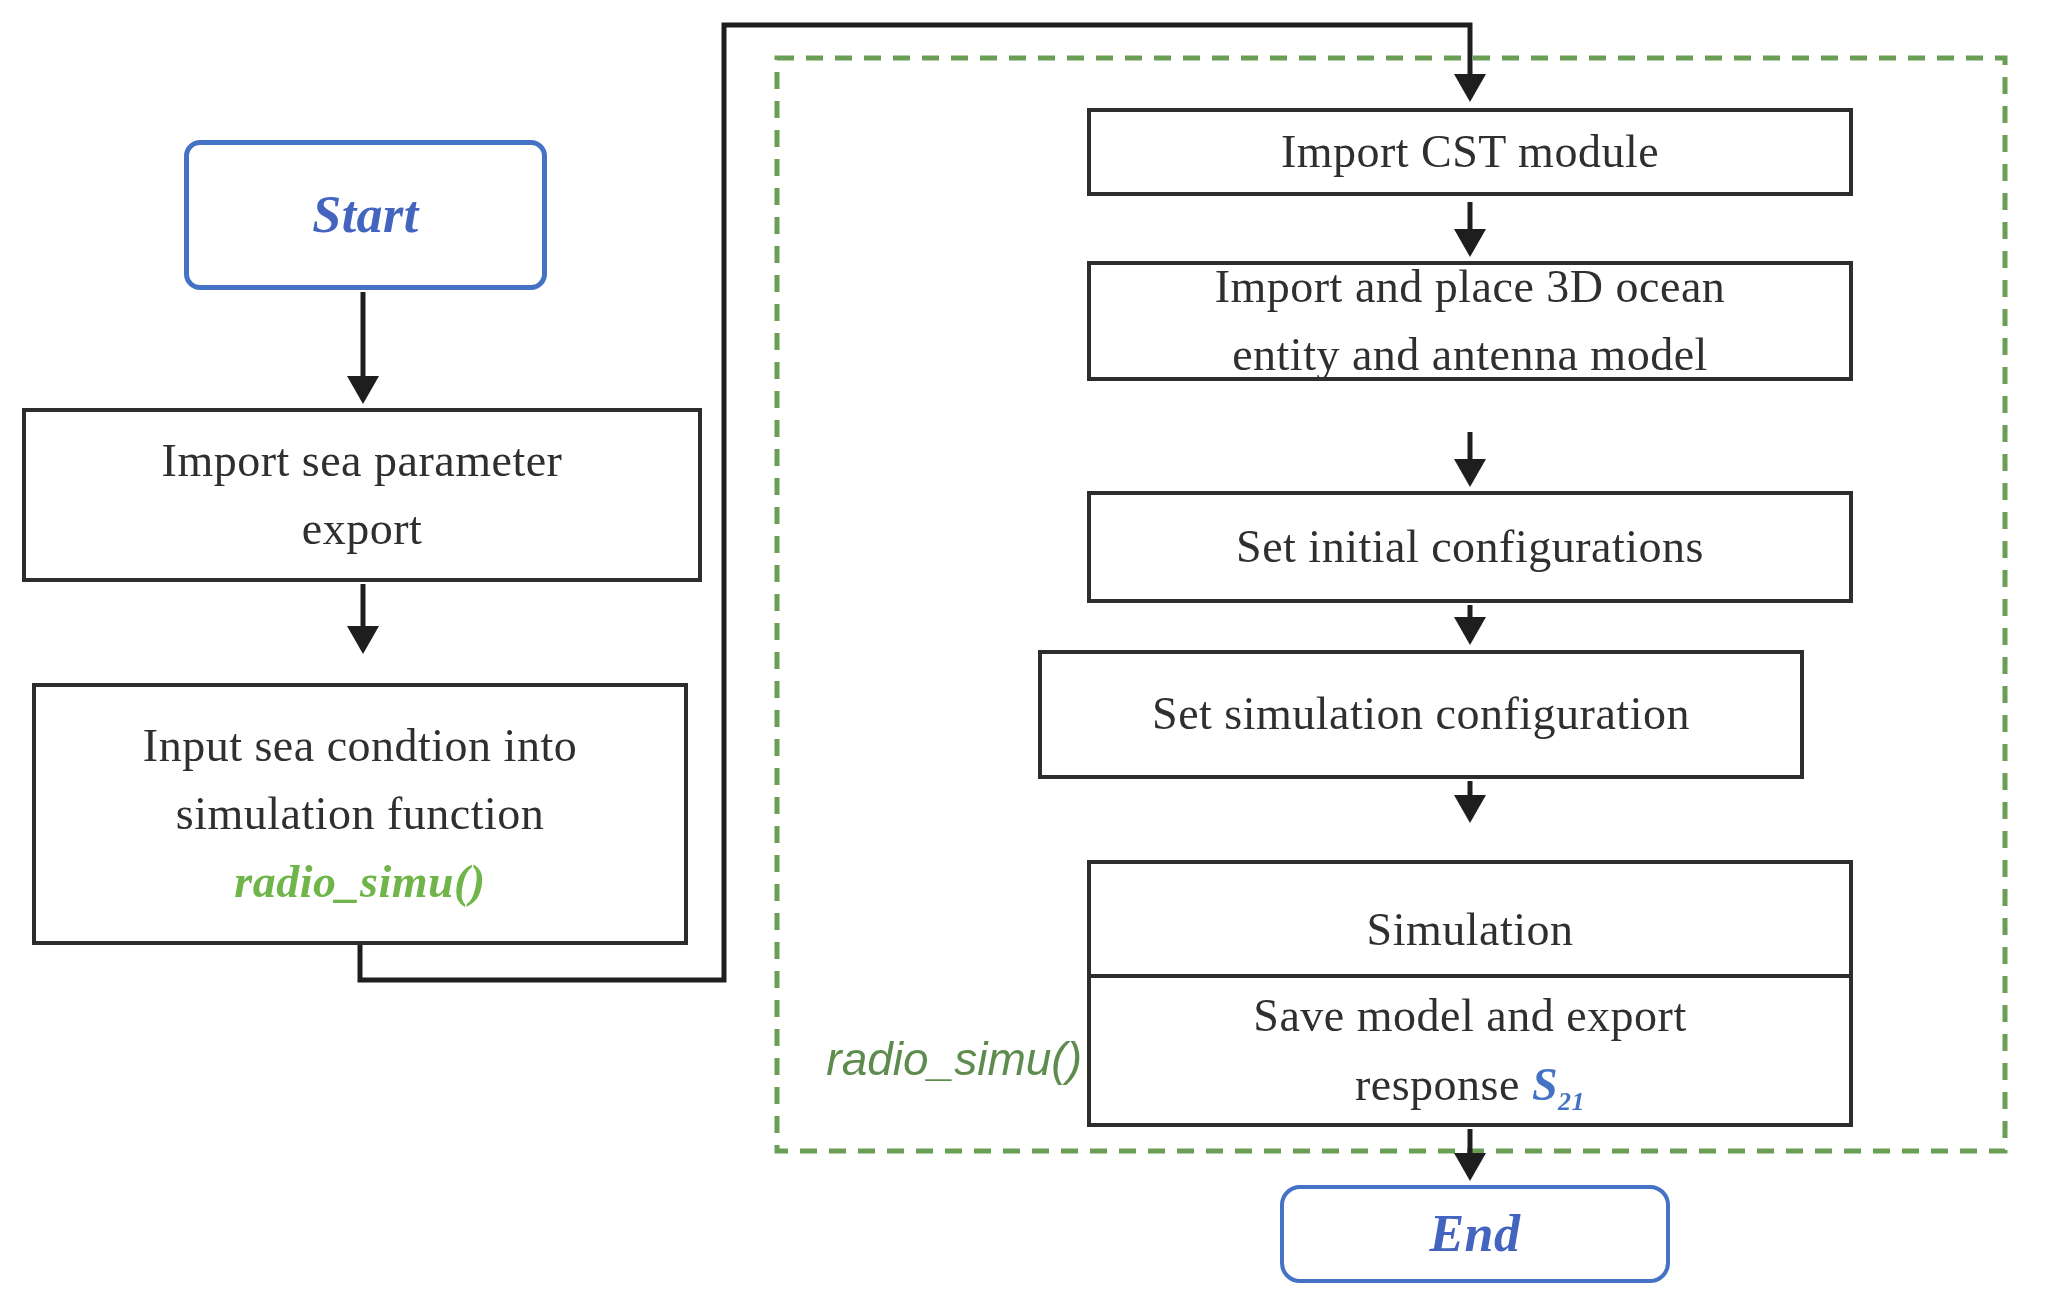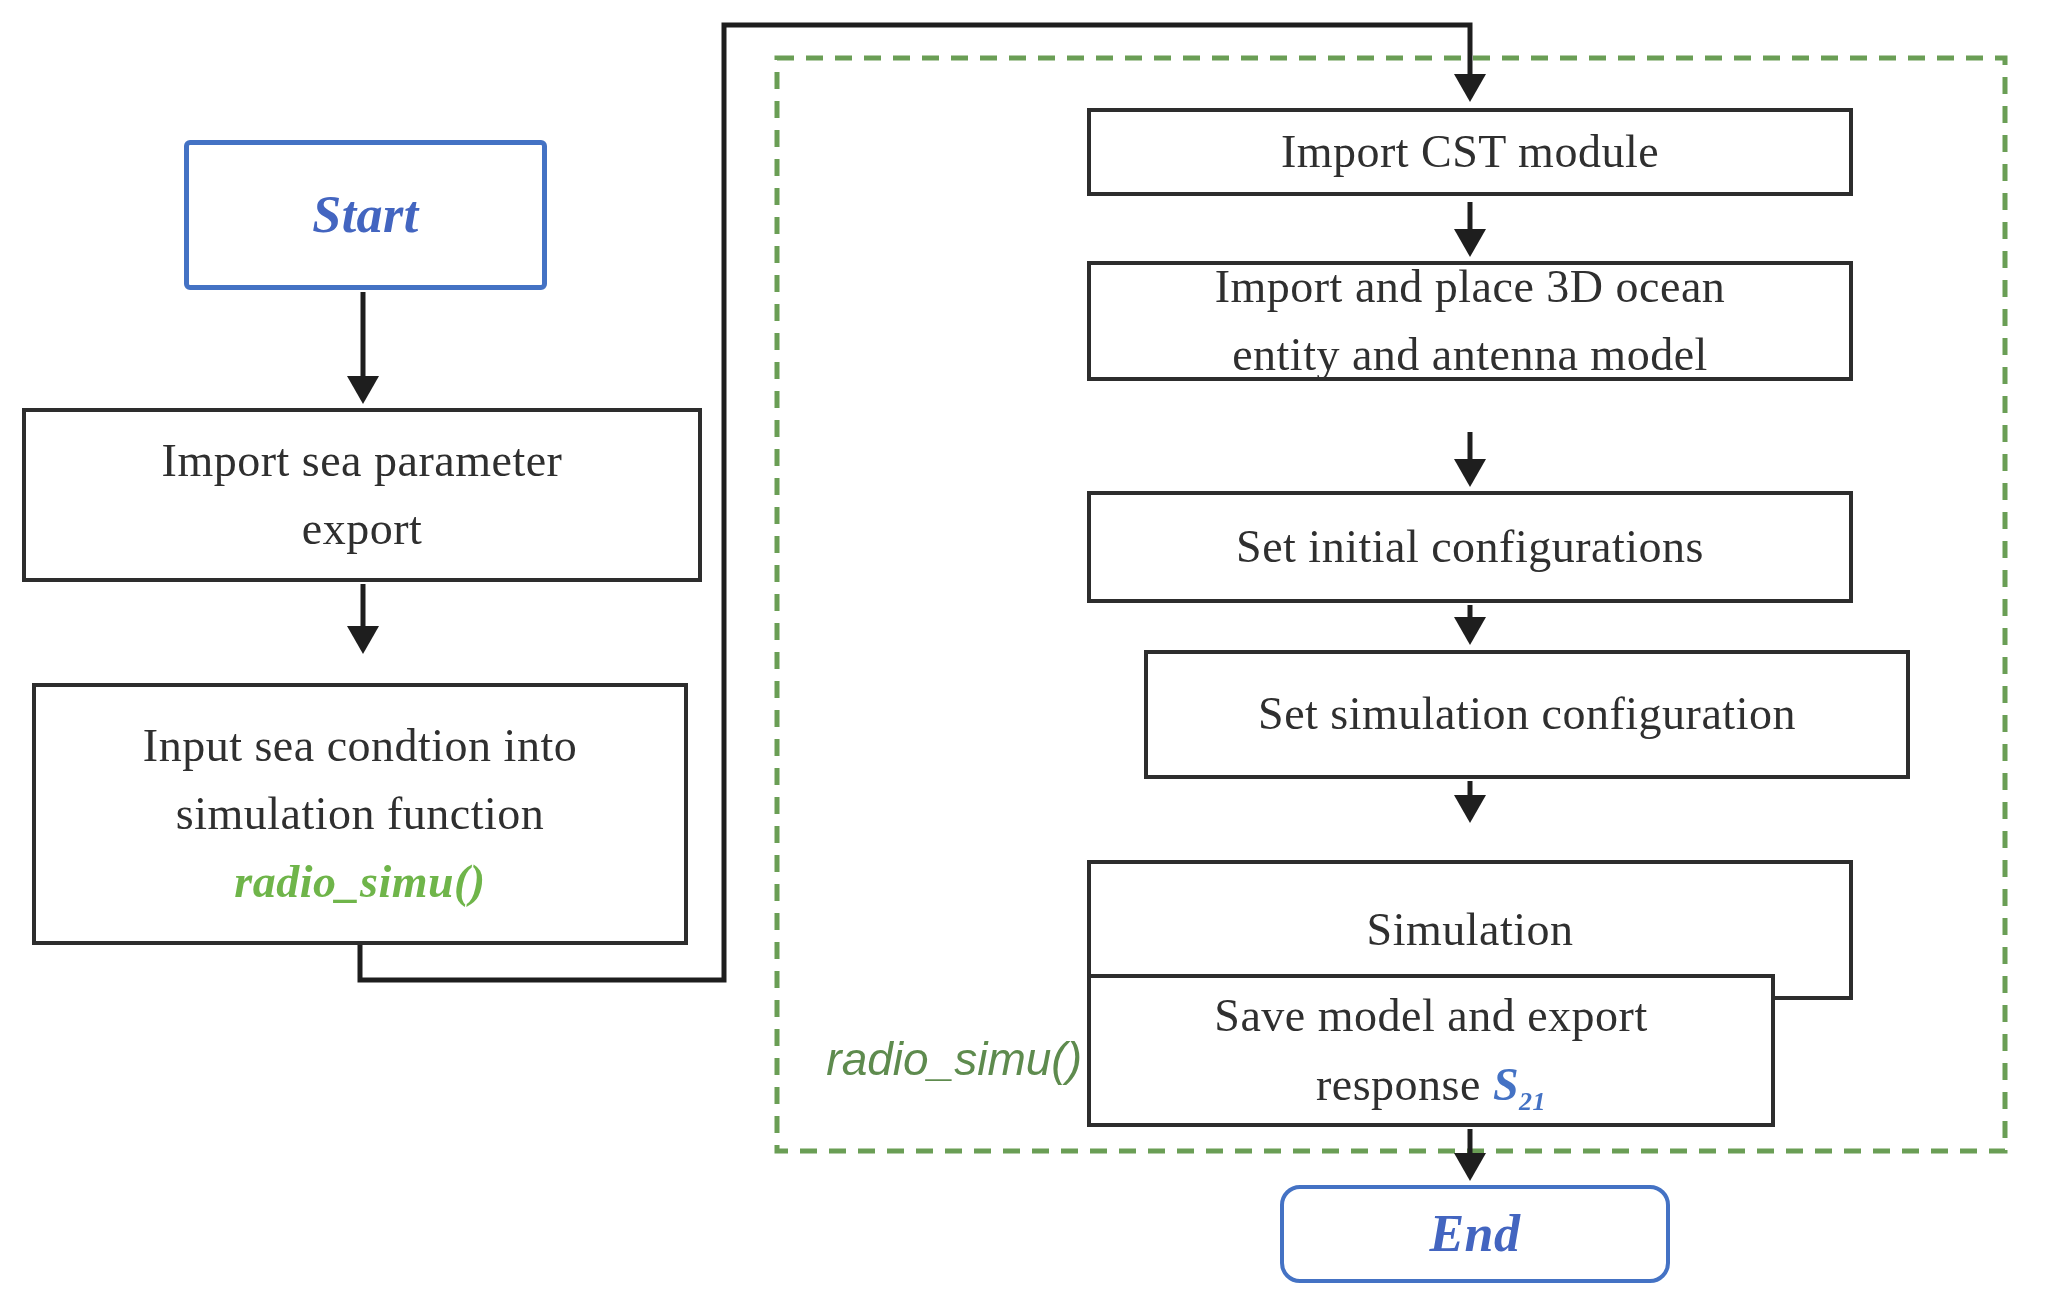--- a/index.html
+++ b/index.html
@@ -28,21 +28,21 @@
     align-items: center;
     text-align: center;
     color: #2f2f2f;
     font-size: 46px;
     line-height: 1.48;
     letter-spacing: 0.5px;
     box-sizing: border-box;
   }
   .terminal {
     border: 5px solid #4472c4;
-    border-radius: 6px;
+    border-radius: 16px;
     color: #4365c0;
     font-weight: bold;
     font-style: italic;
     font-size: 52px;
   }
   .code-green {
     color: #6fb54a;
     font-weight: bold;
     font-style: italic;
   }
@@ -126,29 +126,29 @@
 
   <div class="node" style="left:1087px; top:261px; width:766px; height:120px;">
     <div>Import and place 3D ocean</div>
     <div>entity and antenna model</div>
   </div>
 
   <div class="node" style="left:1087px; top:491px; width:766px; height:112px;">
     <span>Set initial configurations</span>
   </div>
 
-  <div class="node" style="left:1144px; top:650px; width:766px; height:129px;">
+  <div class="node" style="left:1038px; top:650px; width:766px; height:129px;">
     <span>Set simulation configuration</span>
   </div>
 
   <div class="node" style="left:1087px; top:860px; width:766px; height:140px;">
     <span>Simulation</span>
   </div>
 
-  <div class="node" style="left:1087px; top:974px; width:688px; height:153px;">
+  <div class="node" style="left:1087px; top:974px; width:766px; height:153px;">
     <div>Save model and export</div>
     <div>
       <span>response </span><span class="s21"><span>S</span><sub>21</sub></span>
     </div>
   </div>
 
   <div class="node terminal" style="left:1280px; top:1185px; width:390px; height:98px; border-width:4px; border-radius:20px;">
     <span>End</span>
   </div>
 

